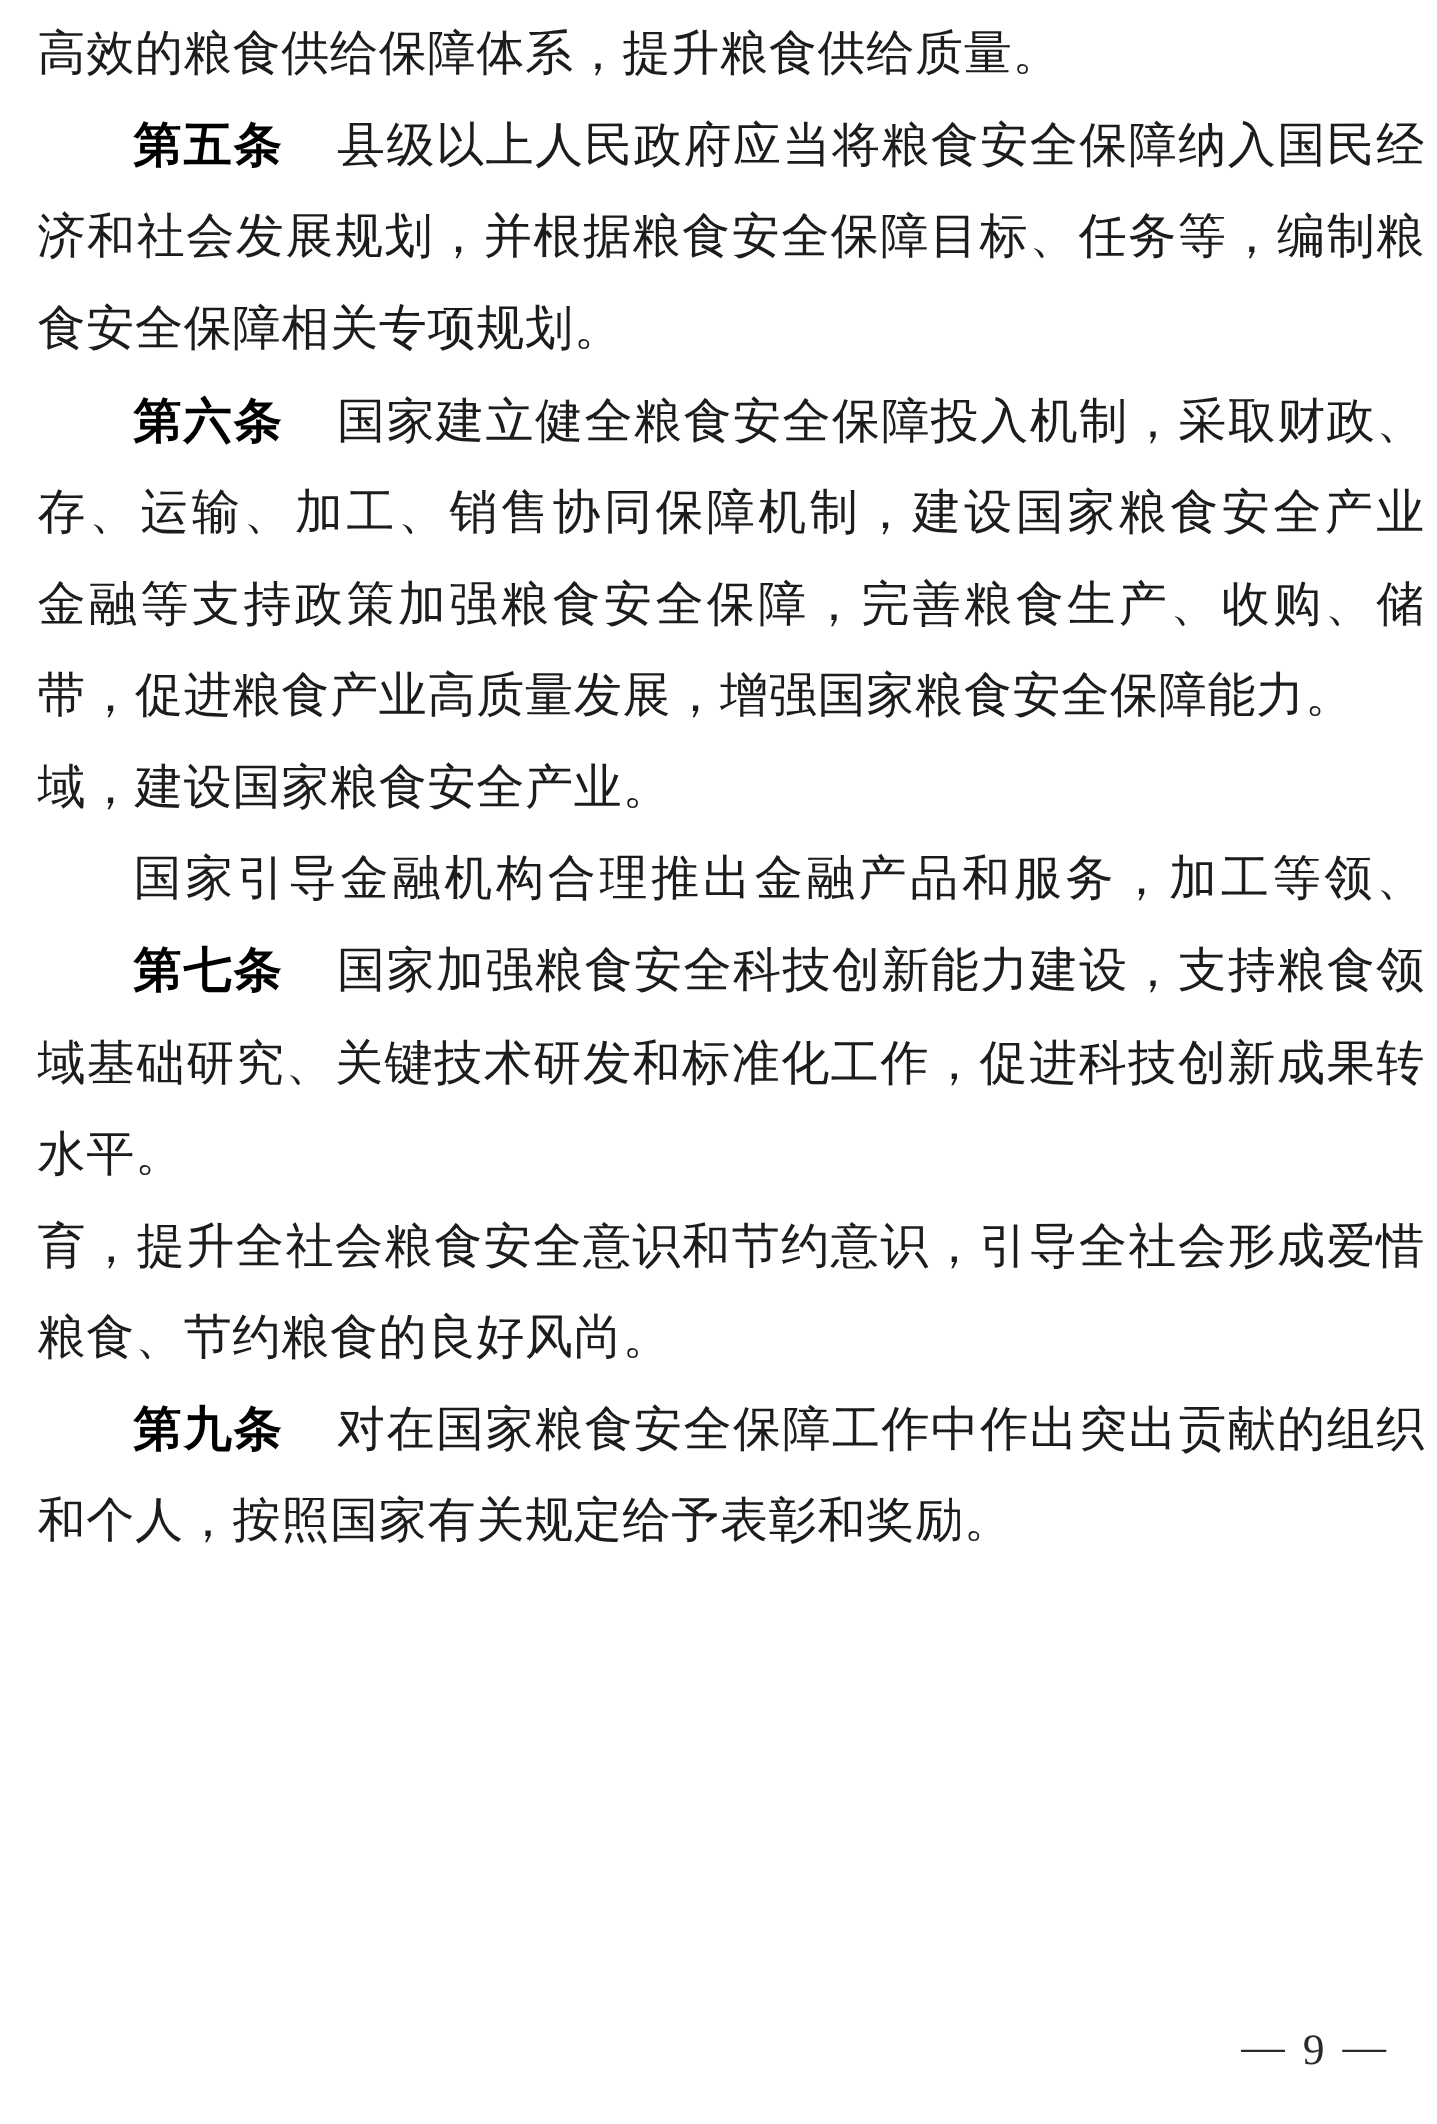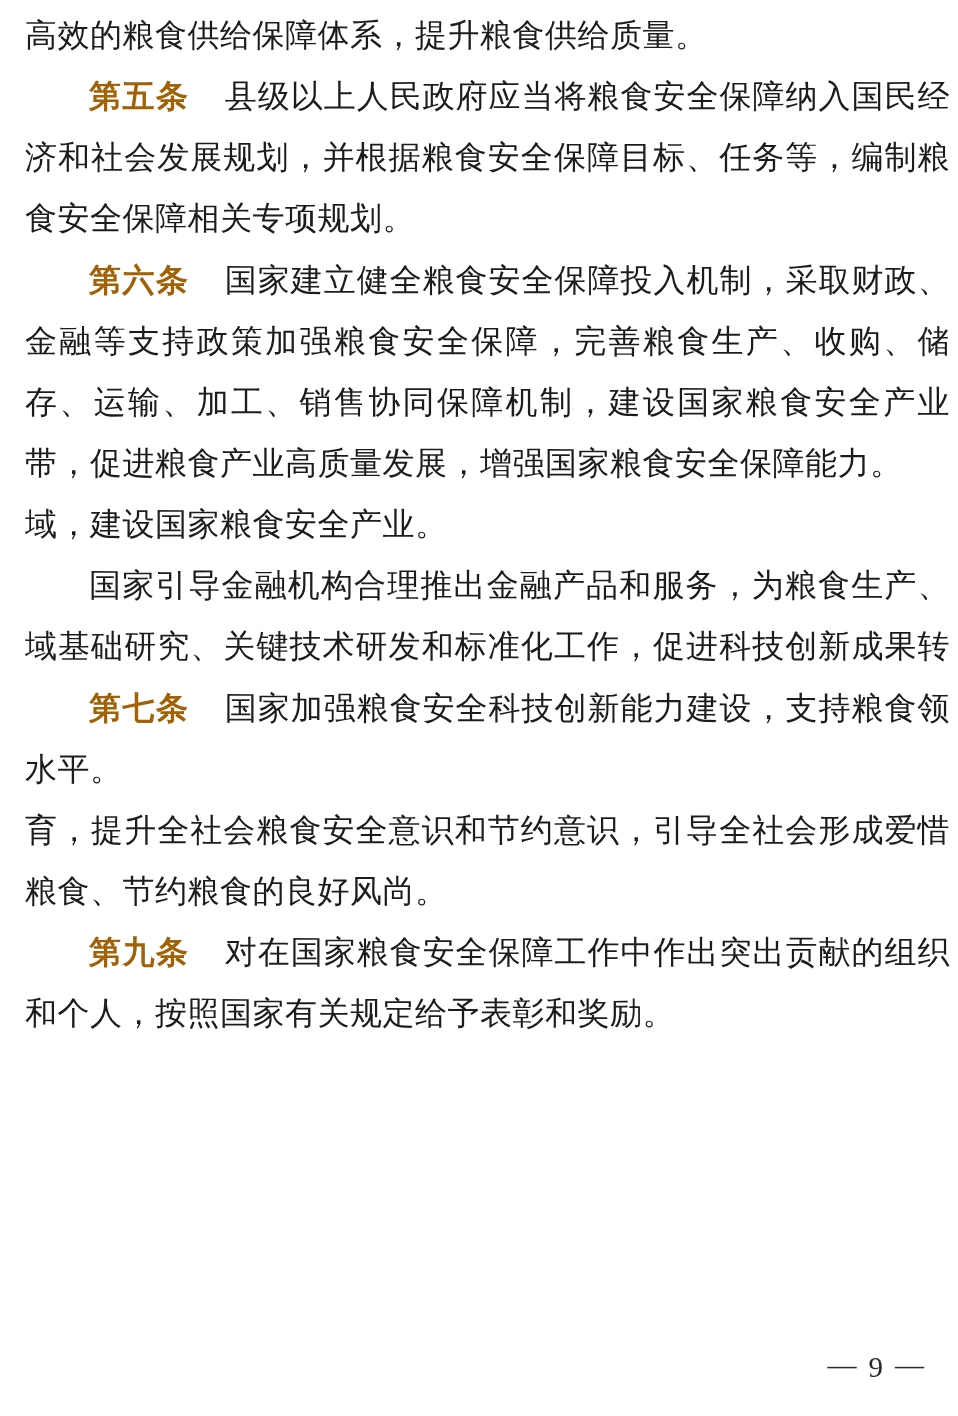--- a/index.html
+++ b/index.html
@@ -43,21 +43,21 @@
   }
   .line.flush {
     white-space: normal;
   }
   .line.indent {
     text-indent: 2em;
   }
   .lbl {
     font-family: "Liberation Sans", "DejaVu Sans", sans-serif;
     font-weight: 700;
-    color: #a16207;
+    color: #000000;
     margin-right: 1.1em;
     letter-spacing: 1px;
   }
   .footer {
     position: absolute;
     top: 1353px;
     right: 34px;
     display: flex;
     align-items: center;
     gap: 12px;
@@ -77,27 +77,27 @@
 </head>
 <body>
 
 <div class="page">
   <div class="doc-body">
       <div class="line no-flush"><span>高效的粮食供给保障体系，提升粮食供给质量。</span></div>
       <div class="line indent flush"><b class="lbl">第五条</b><span>县级以上人民政府应当将粮食安全保障纳入国民经</span></div>
       <div class="line flush"><span>济和社会发展规划，并根据粮食安全保障目标、任务等，编制粮</span></div>
       <div class="line no-flush"><span>食安全保障相关专项规划。</span></div>
       <div class="line indent flush"><b class="lbl">第六条</b><span>国家建立健全粮食安全保障投入机制，采取财政、</span></div>
+      <div class="line flush"><span>存、运输、加工、销售协同保障机制，建设国家粮食安全产业</span></div>
       <div class="line flush"><span>金融等支持政策加强粮食安全保障，完善粮食生产、收购、储</span></div>
-      <div class="line flush"><span>存、运输、加工、销售协同保障机制，建设国家粮食安全产业</span></div>
       <div class="line no-flush"><span>带，促进粮食产业高质量发展，增强国家粮食安全保障能力。</span></div>
       <div class="line no-flush"><span>域，建设国家粮食安全产业。</span></div>
-      <div class="line indent flush"><span>国家引导金融机构合理推出金融产品和服务，为粮食生产、</span></div>
+      <div class="line indent flush"><span>国家引导金融机构合理推出金融产品和服务，加工等领、</span></div>
+      <div class="line indent flush"><b class="lbl">第七条</b><span>国家加强粮食安全科技创新能力建设，支持粮食领</span></div>
       <div class="line flush"><span>域基础研究、关键技术研发和标准化工作，促进科技创新成果转</span></div>
-      <div class="line indent flush"><b class="lbl">第七条</b><span>国家加强粮食安全科技创新能力建设，支持粮食领</span></div>
       <div class="line no-flush"><span>水平。</span></div>
       <div class="line flush"><span>育，提升全社会粮食安全意识和节约意识，引导全社会形成爱惜</span></div>
       <div class="line no-flush"><span>粮食、节约粮食的良好风尚。</span></div>
       <div class="line indent flush"><b class="lbl">第九条</b><span>对在国家粮食安全保障工作中作出突出贡献的组织</span></div>
       <div class="line no-flush"><span>和个人，按照国家有关规定给予表彰和奖励。</span></div>
     </div>
 
   <div class="footer">
     <span class="dash">—</span>
     <span class="pagenum">9</span>

